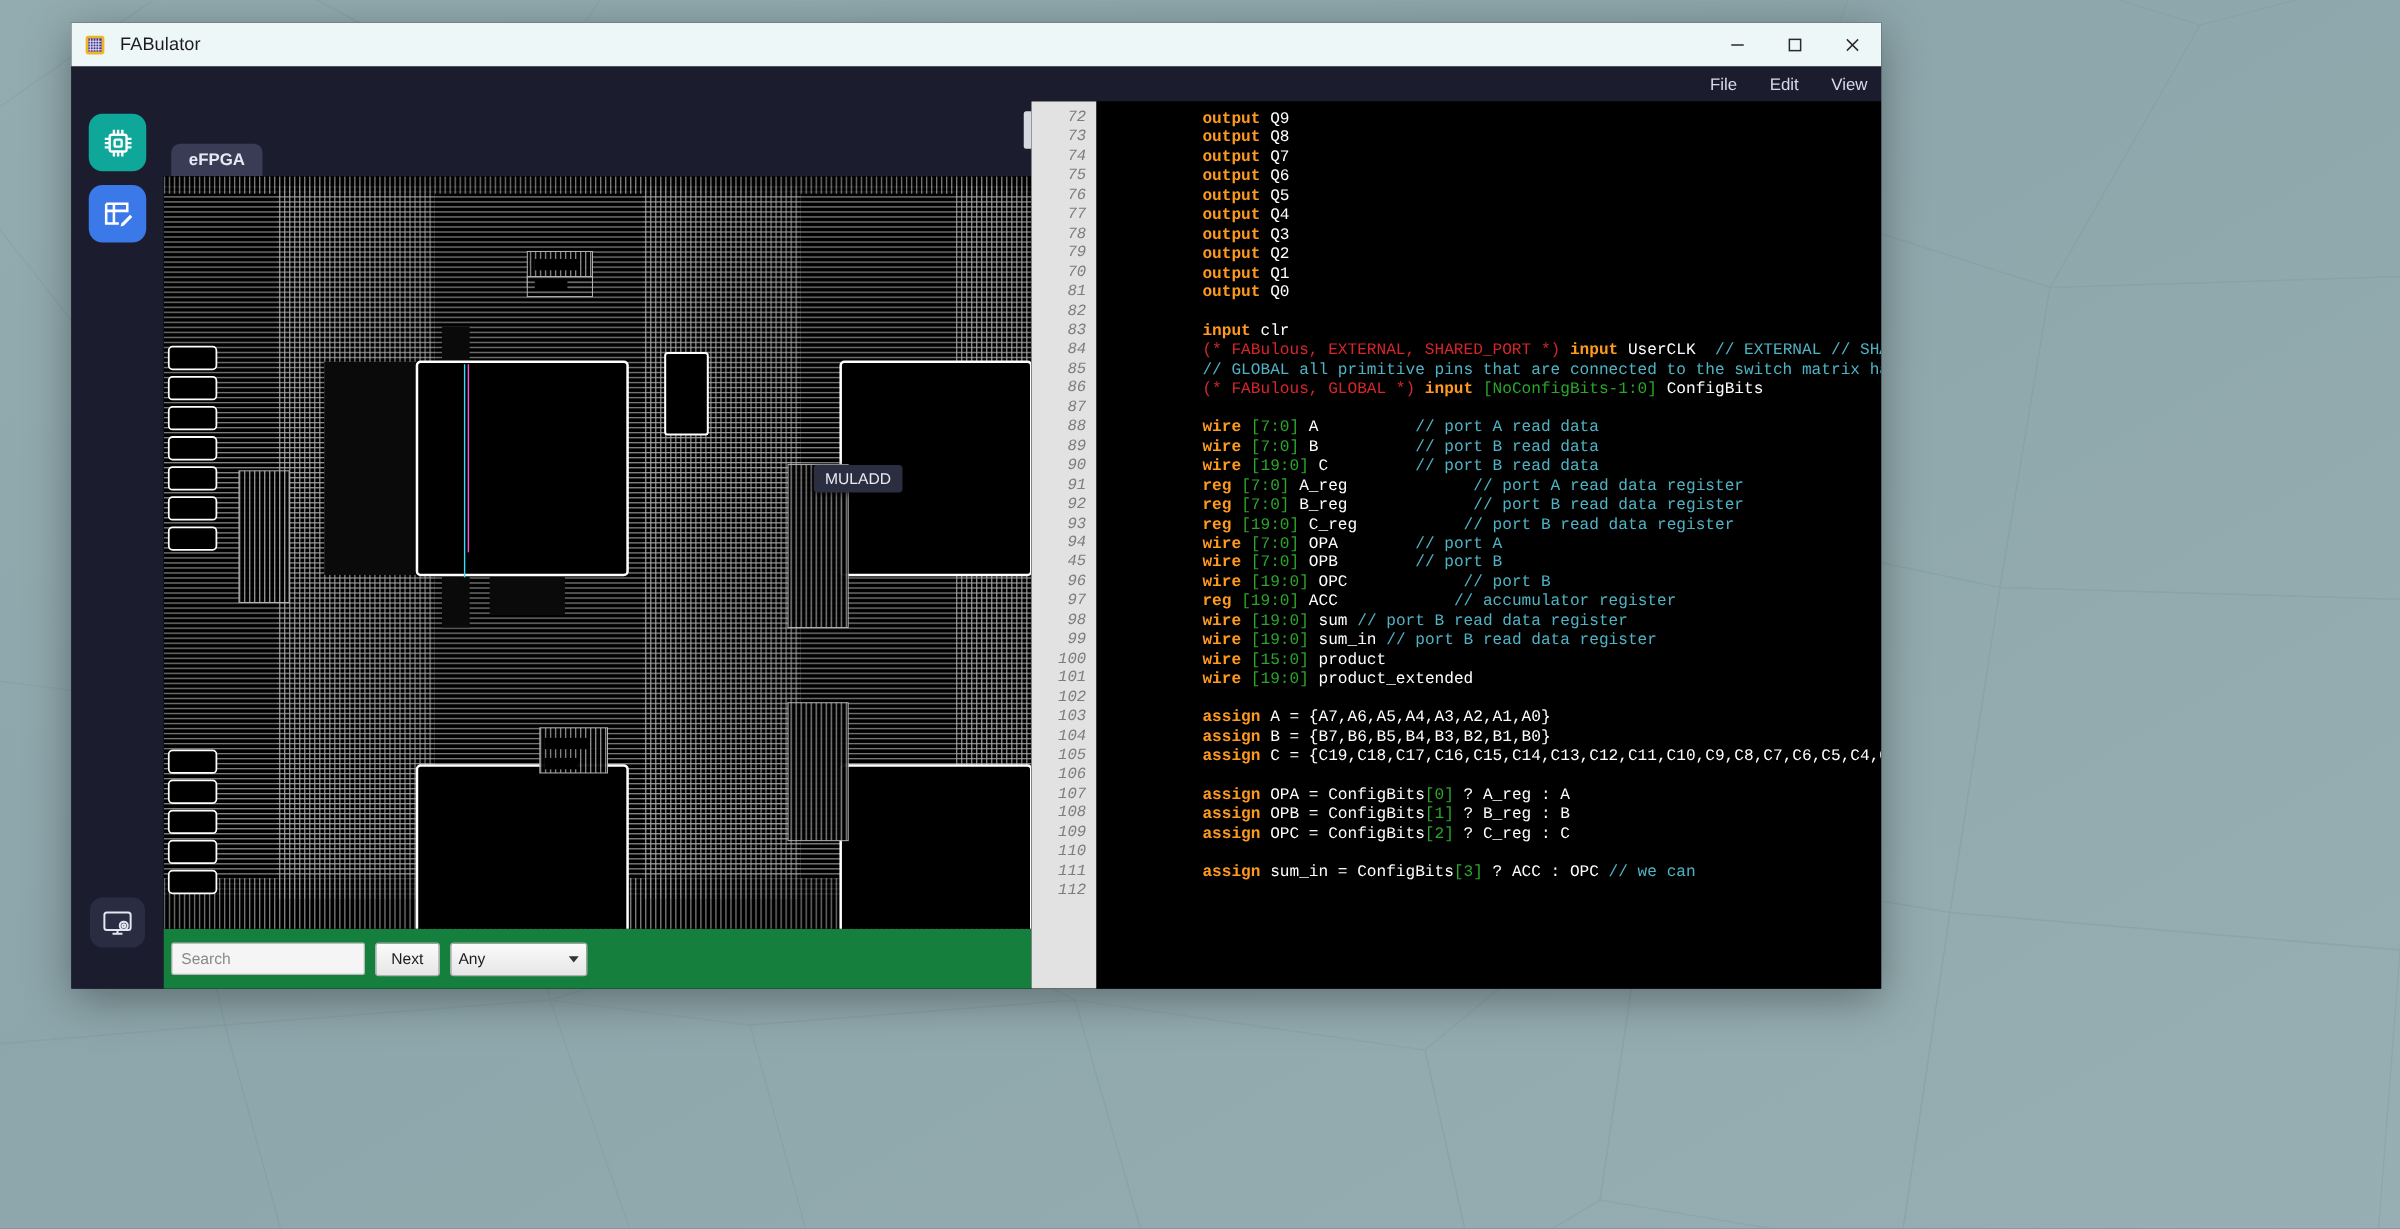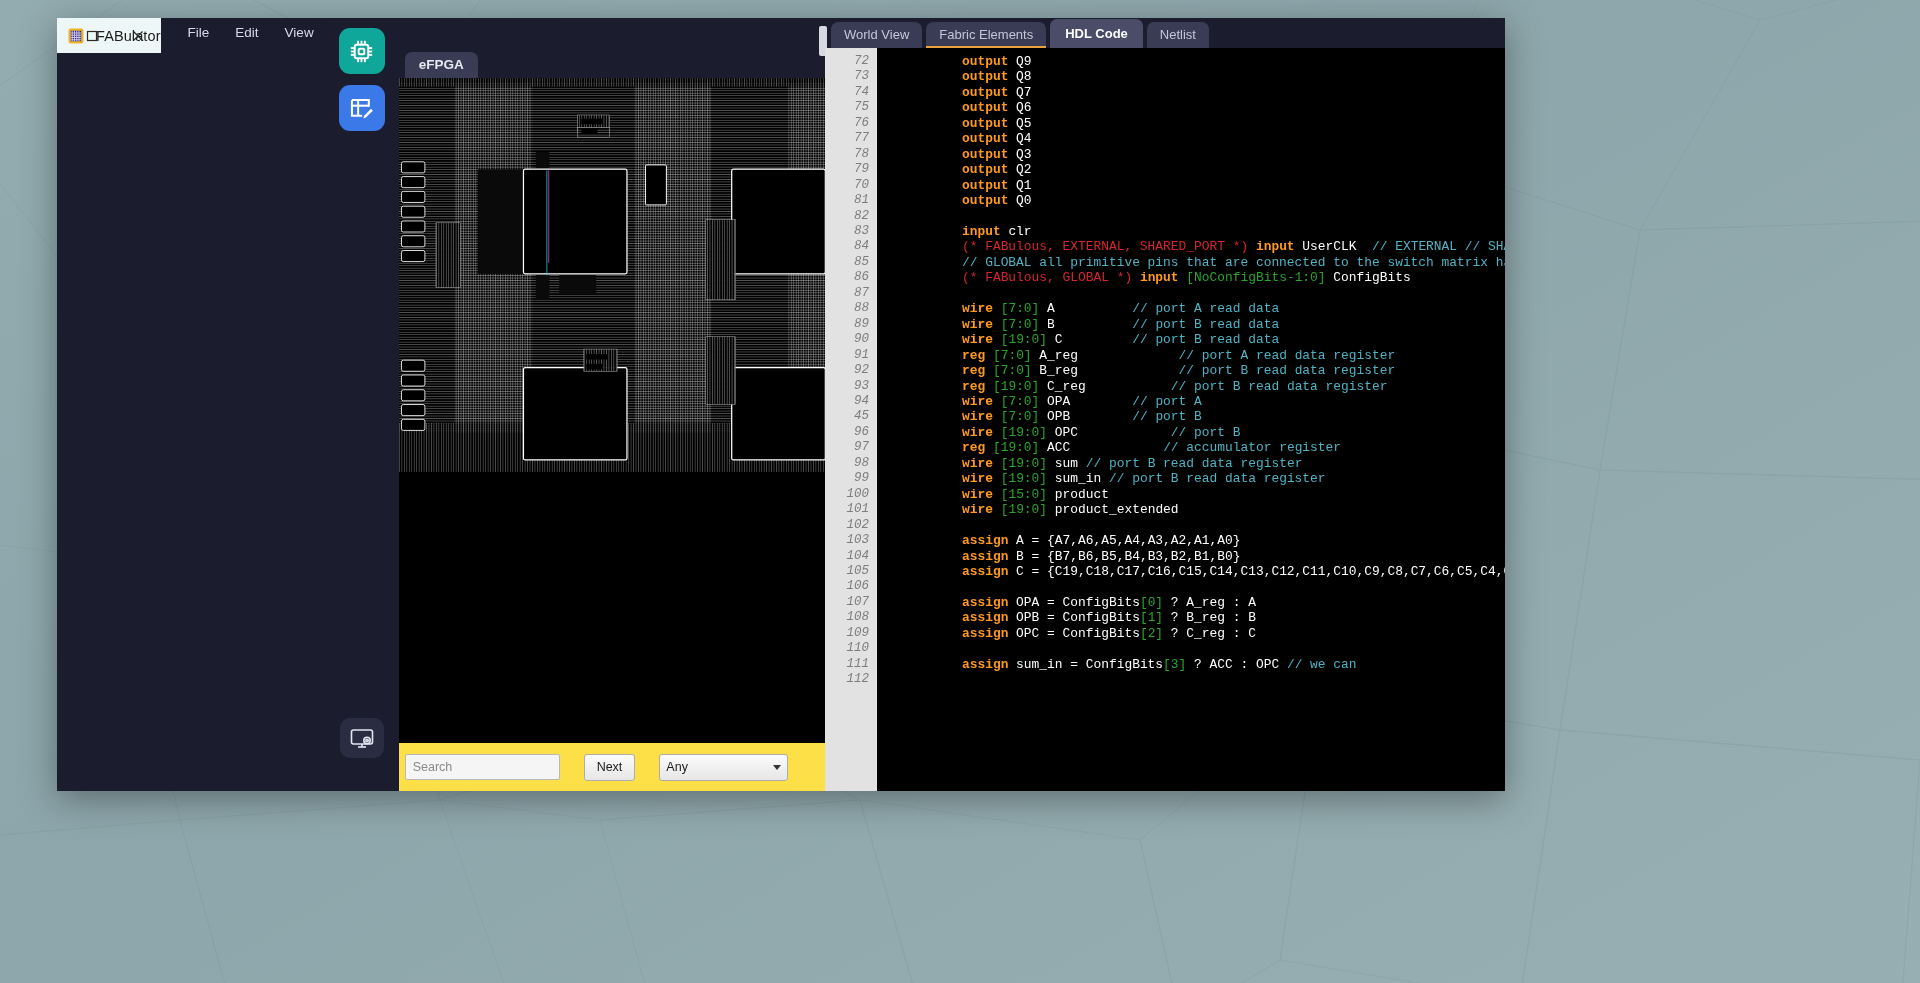--- a/index.html
+++ b/index.html
@@ -17,21 +17,21 @@
     background: linear-gradient(150deg,#93acb0 0%, #8da6ab 40%, #97afb2 100%);
   }
   #desktop-bg svg { position:absolute; inset:0; width:100%; height:100%; opacity:.35; }
 
   
   #app-window {
     position: absolute; left: 57px; top: 18px;
     width: 1448px; height: 773px;
     background: #1b1c2e;
     box-shadow: 0 8px 34px rgba(0,0,0,.35);
-    display: flex; flex-direction: row;
+    display: flex; flex-direction: column;
     overflow: hidden;
   }
   
   #title-bar {
     height: 35px; background: #eef7f7; flex: 0 0 35px;
     display: flex; align-items: center; position: relative;
   }
   #app-icon { margin-left: 10px; width: 18px; height: 18px; }
   #app-title {
     margin-left: 11px; font-size: 14.5px; color: #1c1c1c; letter-spacing: .1px;
@@ -93,37 +93,37 @@
   #fabric-canvas svg { position: absolute; inset: 0; }
   #muladd-tooltip {
     position: absolute; left: 520px; top: 231px;
     background: #2b2d40; color: #e9eaf2; font-size: 12.5px;
     padding: 4px 9px; border-radius: 3px;
     box-shadow: 0 1px 5px rgba(0,0,0,.6);
   }
 
   
   #search-bar {
-    height: 48px; flex: 0 0 48px; background: #fde047;
-    display: flex; align-items: center; padding-left: 6px; gap: 24px;
+    height: 48px; flex: 0 0 48px; background: #15803d;
+    display: flex; align-items: center; padding-left: 6px; gap: 8px;
   }
   #search-input {
     width: 155px; height: 26px; background: #f5f5f5; color: #222;
     border: 1px solid #b8b8b8; border-radius: 2px;
     font-size: 12.5px; padding: 0 7px; font-family: "Liberation Sans", sans-serif;
   }
   #search-input::placeholder { color: #8a8a8a; }
   #next-button {
     height: 27px; padding: 0 12px; font-size: 12.5px;
     background: linear-gradient(#fbfbfb,#e6e6e6); color: #1c1c1c;
     border: 1px solid #adadad; border-radius: 3px;
     font-family: Liberation Sans, sans-serif;
   }
   #filter-select {
-    width: 129px; height: 27px; font-size: 12.5px; padding: 0 6px;
+    width: 110px; height: 27px; font-size: 12.5px; padding: 0 6px;
     background: linear-gradient(#fbfbfb,#e6e6e6); color: #1c1c1c;
     border: 1px solid #adadad; border-radius: 3px;
     display:flex; align-items:center; justify-content:space-between;
   }
   .caret { width:0;height:0;border-left:4px solid transparent;border-right:4px solid transparent;border-top:5px solid #333; }
 
   
   #right-panel {
     width: 680px; flex: 0 0 680px; background: #1b1c2e;
     display: flex; flex-direction: column; min-width: 0;
@@ -373,26 +373,20 @@
         <div id="filter-select">
           <span>Any</span>
           <span class="caret"></span>
         </div>
       </div>
     </div>
 
     <div id="right-panel">
       <div id="splitter"></div>
 
-      <div id="hdl-tabstrip">
-        <div class="hdl-tab">World View</div>
-        <div class="hdl-tab" style="position: relative;">Fabric Elements<div class="tab-underline" style="background: rgb(232, 163, 61); left: 0px; right: 0px; bottom: 0px;"></div></div>
-        <div class="hdl-tab active">HDL Code</div>
-        <div class="hdl-tab">Netlist</div>
-      </div>
 
       <div id="code-area">
         <div id="gutter">
             <div>72</div>
             <div>73</div>
             <div>74</div>
             <div>75</div>
             <div>76</div>
             <div>77</div>
             <div>78</div>

